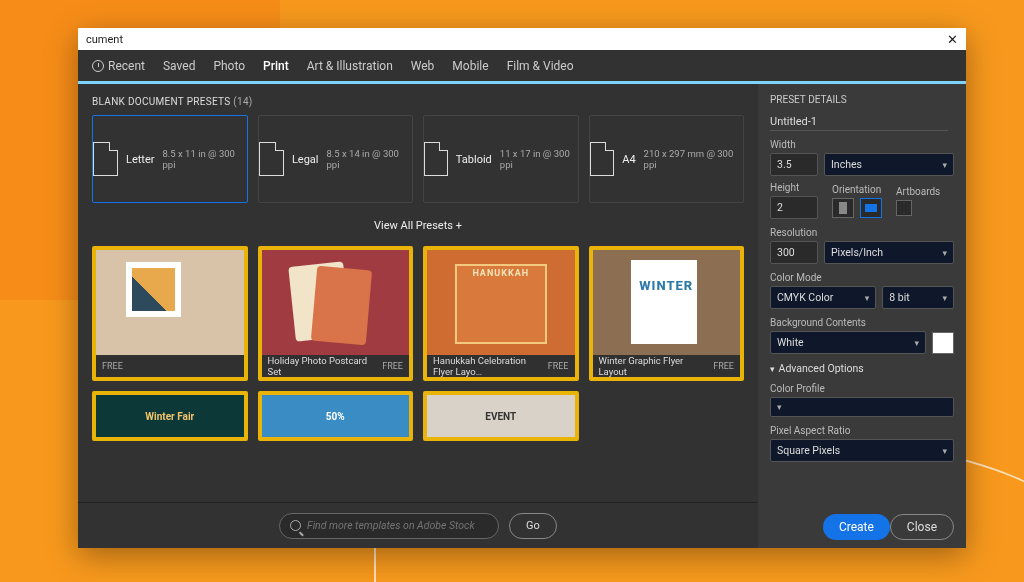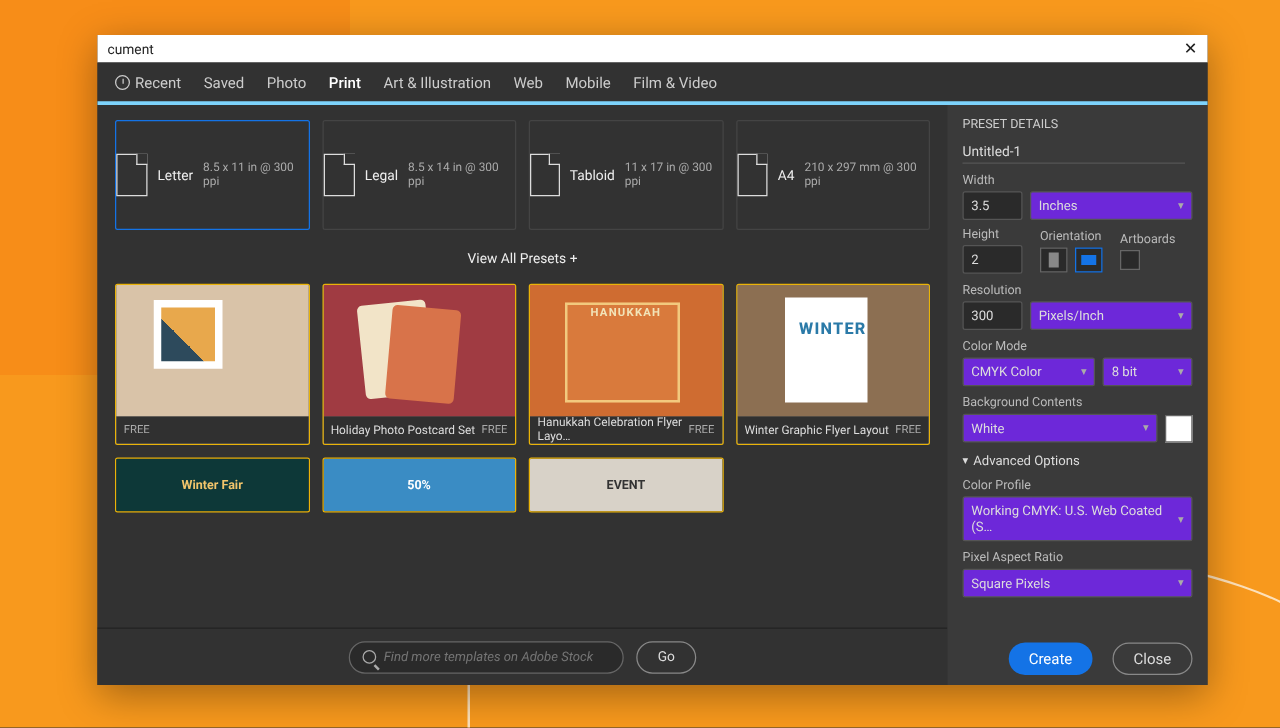--- a/index.html
+++ b/index.html
@@ -37,51 +37,51 @@
 .preset.selected { border:1.5px solid #1473e6; }
 .doc-icon { width:26px; height:34px; border:1.5px solid #ddd; position:relative; }
 .doc-icon::before { content:''; position:absolute; top:-1px; right:-1px; width:8px; height:8px; background:#323232; border-left:1.5px solid #ddd; border-bottom:1.5px solid #ddd; }
 .preset-name { font-size:11px; color:#eee; }
 .preset-spec { font-size:9.5px; color:#aaa; }
 
 .view-all { text-align:center; font-size:11px; color:#eee; margin:16px 0 14px; cursor:pointer; }
 
 
 .templates { display:grid; grid-template-columns:repeat(4,1fr); gap:10px; }
-.tpl-card { background:#737373; border:1px solid #eab308; border-radius:2px; overflow:hidden; cursor:pointer; }
+.tpl-card { background:#fca5a5; border:4px solid #eab308; border-radius:2px; overflow:hidden; cursor:pointer; }
 .tpl-thumb { height:105px; display:flex; align-items:center; justify-content:center; font-size:11px; color:#222; }
 .tpl-meta { height:22px; display:flex; align-items:center; justify-content:space-between; padding:0 6px; font-size:9.5px; color:#ddd; background:#303030; }
 .tpl-meta .free { color:#aaa; font-size:9px; }
 
 
 .tpl-thumb2 { height:42px; display:flex; align-items:center; justify-content:center; font-size:10px; color:#222; }
 
 
 .searchbar { height:46px; background:#323232; border-top:1px solid #222; display:flex; align-items:center; justify-content:center; gap:10px; }
 .search-pill { width:220px; height:26px; border:1px solid #666; border-radius:14px; background:#2a2a2a; display:flex; align-items:center; padding:0 10px; gap:6px; }
 .search-pill input { flex:1; background:transparent; border:none; outline:none; color:#999; font-size:10.5px; font-style:italic; }
 .mag-icon { width:11px; height:11px; border:1.5px solid #aaa; border-radius:50%; position:relative; }
 .mag-icon::after { content:''; position:absolute; bottom:-4px; right:-4px; width:5px; height:1.5px; background:#aaa; transform:rotate(45deg); }
 .go-btn { width:48px; height:26px; border:1px solid #888; border-radius:14px; background:transparent; color:#ddd; font-size:11px; cursor:pointer; }
 
 
-.footer { position:absolute; bottom:8px; right:12px; display:flex; gap:16px; }
+.footer { position:absolute; bottom:8px; right:12px; display:flex; gap:0; }
 .btn { height:26px; padding:0 16px; border-radius:14px; border:none; font-size:12px; cursor:pointer; }
 .btn.primary { background:#1473e6; color:#fff; }
 .btn.secondary { background:transparent; border:1px solid #888; color:#ddd; }
 
 
 .panel-head { display:flex; justify-content:space-between; align-items:center; margin-bottom:8px; }
 .doc-name-input { width:100%; background:transparent; border:none; border-bottom:1px solid #555; color:#ddd; font-size:11px; padding:2px 0; outline:none; }
 
 .field-label { font-size:10px; color:#bbb; margin:8px 0 3px; }
 .field-row { display:flex; gap:6px; align-items:center; }
 .inp { background:#2a2a2a; border:1px solid #555; color:#ddd; font-size:10.5px; padding:4px 6px; border-radius:2px; }
 .inp.sm { width:48px; }
-.sel { flex:1; background:#6d28d9; border:1px solid #555; color:#ddd; font-size:10.5px; padding:4px 6px; border-radius:2px; display:flex; justify-content:space-between; align-items:center; cursor:pointer; }
+.sel { flex:1; background:#0f172a; border:1px solid #555; color:#ddd; font-size:10.5px; padding:4px 6px; border-radius:2px; display:flex; justify-content:space-between; align-items:center; cursor:pointer; }
 .sel .chev { font-size:9px; color:#aaa; }
 
 .orient-row { display:flex; gap:6px; align-items:center; }
 .orient-btn { width:22px; height:20px; border:1px solid #666; background:#2a2a2a; display:flex; align-items:center; justify-content:center; cursor:pointer; }
 .orient-btn.active { border-color:#1473e6; }
 .orient-page { background:#888; }
 .orient-page.portrait { width:8px; height:12px; }
 .orient-page.landscape { width:12px; height:8px; }
 .orient-btn.active .orient-page { background:#1473e6; }
 .chk { width:16px; height:16px; border:1px solid #666; background:#2a2a2a; cursor:pointer; }
@@ -132,20 +132,24 @@
     <span class="tab">Photo</span>
     <span class="tab active">Print</span>
     <span class="tab">Art &amp; Illustration</span>
     <span class="tab">Web</span>
     <span class="tab">Mobile</span>
     <span class="tab">Film &amp; Video</span>
   </div>
 
   <div class="body">
     <div class="left">
+      <div class="section-head">
+        <span>BLANK DOCUMENT PRESETS</span>
+        <span class="count">(14)</span>
+      </div>
 
       <div class="presets-row">
         <div class="preset selected">
           <div class="doc-icon"></div>
           <div class="preset-name">Letter</div>
           <div class="preset-spec">8.5 x 11 in @ 300 ppi</div>
         </div>
         <div class="preset">
           <div class="doc-icon"></div>
           <div class="preset-name">Legal</div>
@@ -289,21 +293,20 @@
         <div class="swatch"></div>
       </div>
 
       <div class="adv-row">
         <span class="caret">▾</span>
         <span>Advanced Options</span>
       </div>
 
       <div class="field-label">Color Profile</div>
       <div class="sel">
-          <span>Working CMYK: U.S. Web Coated (S…</span>
           <span class="chev">▾</span>
         </div>
 
       <div class="field-label">Pixel Aspect Ratio</div>
       <div class="sel">
           <span>Square Pixels</span>
           <span class="chev">▾</span>
         </div>
     </div>
   </div>

